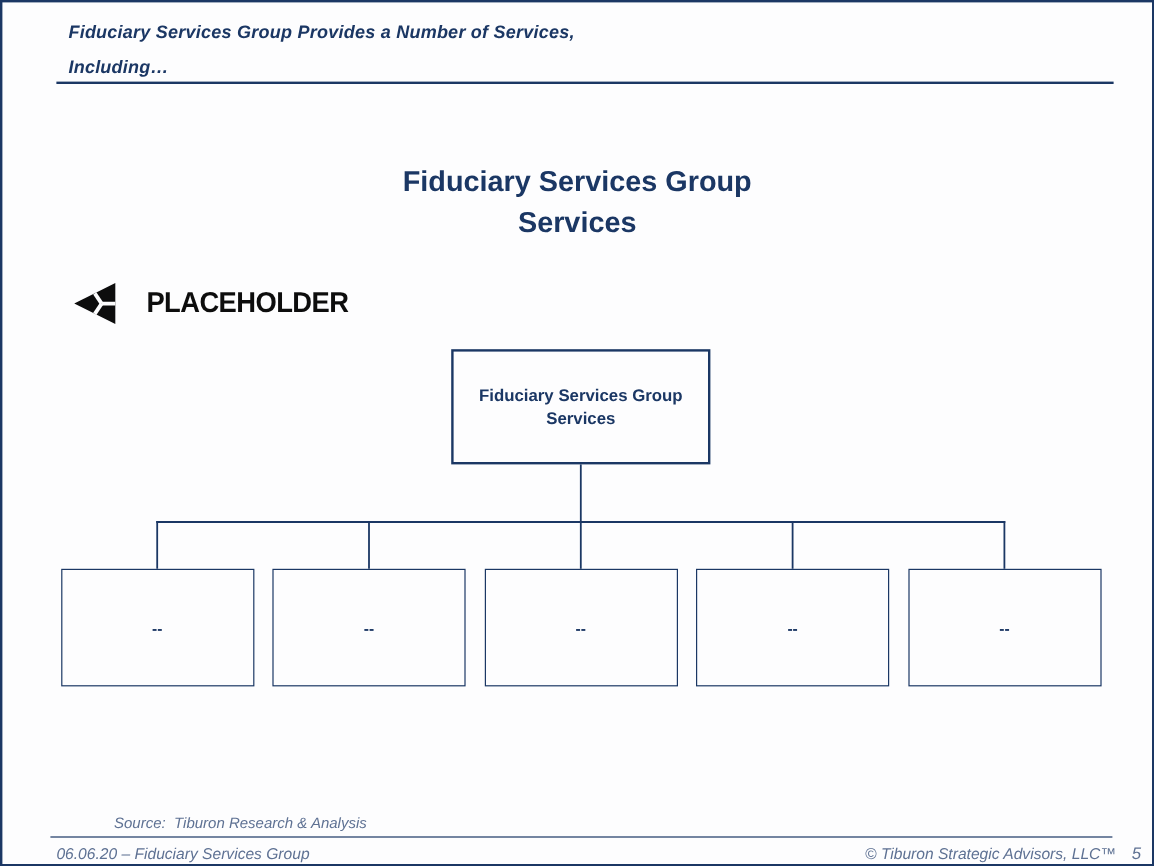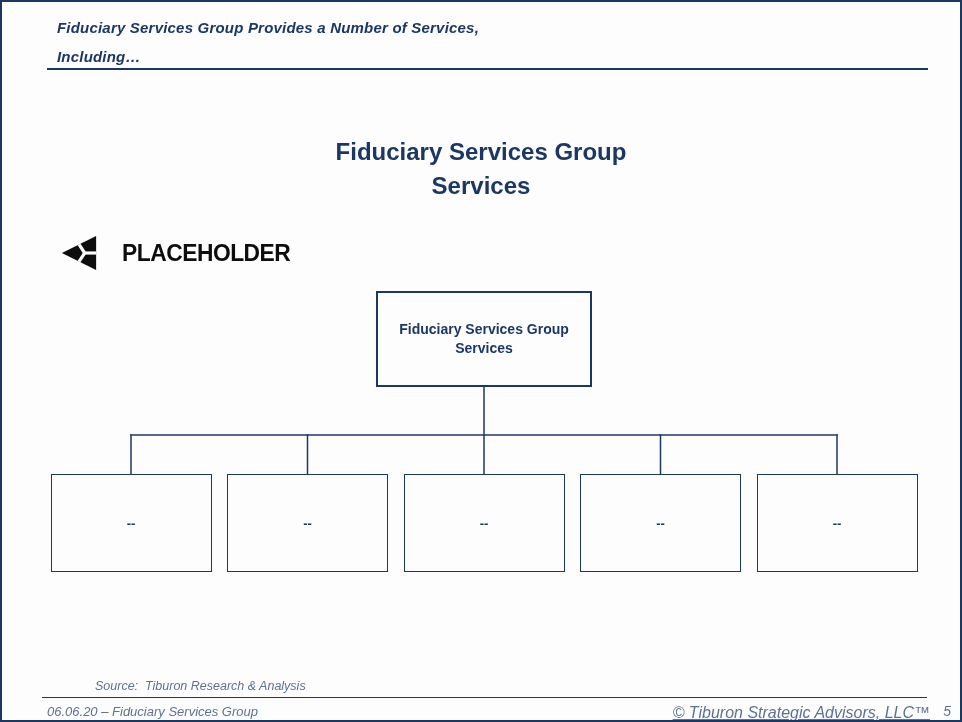--- a/index.html
+++ b/index.html
@@ -57,21 +57,21 @@
   
   .src {
     position: absolute; left: 45px; top: 677px;
     font-size: 12.5px; font-style: italic; color: var(--slate); white-space: pre-wrap; margin-left: 48px;
   }
   .footer-line {
     position: absolute; left: 40px; top: 695px; width: 885px; height: 0;
     border-top: 1.5px solid var(--navy);
   }
   .doc-label { position: absolute; left: 45px; top: 702px; font-size: 13px; font-style: italic; color: var(--slate); }
-  .copyright { position: absolute; right: 30px; top: 702px; font-size: 16px; font-style: italic; color: var(--slate); text-decoration: underline; }
+  .copyright { position: absolute; right: 30px; top: 702px; font-size: 13px; font-style: italic; color: var(--slate); }
   .page-num  { position: absolute; right: 9px;  top: 701px; font-size: 14px; font-style: italic; color: var(--slate); }
 </style>
 </head>
 <body>
 
 <div class="slide">
 
   <div class="title-block">
     <div>Fiduciary Services Group Provides a Number of Services,</div>
     <div>Including…</div>

